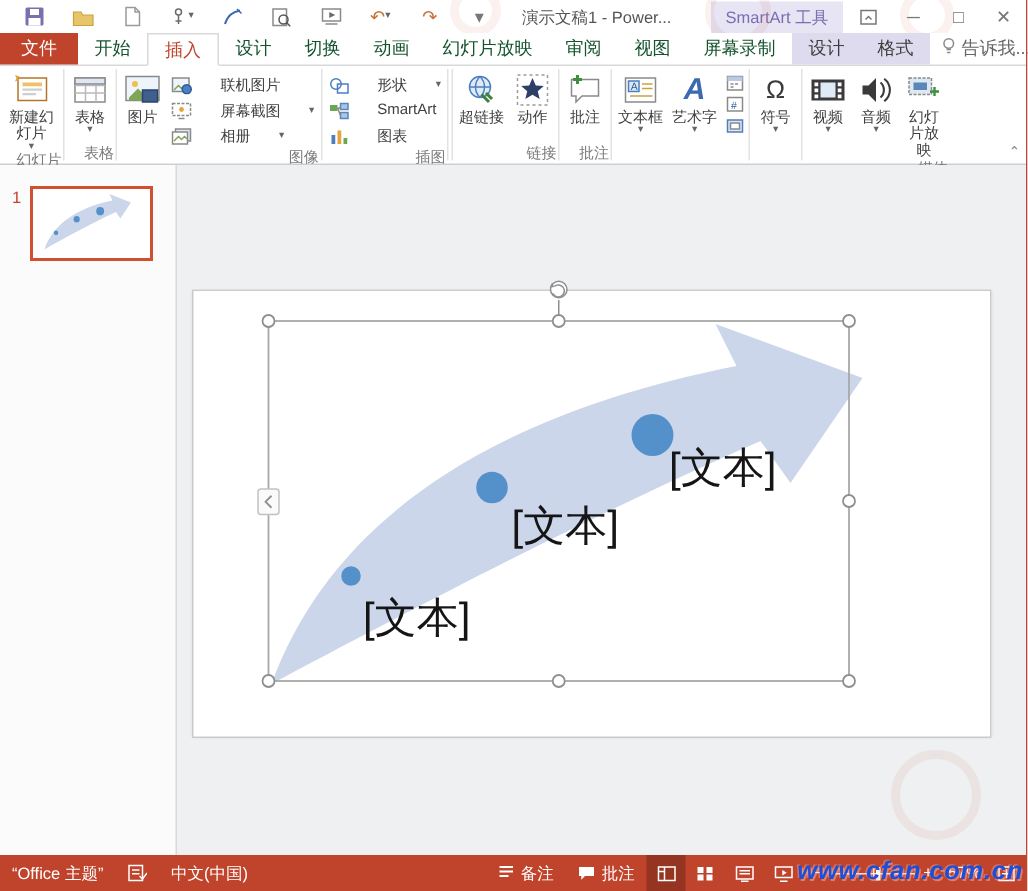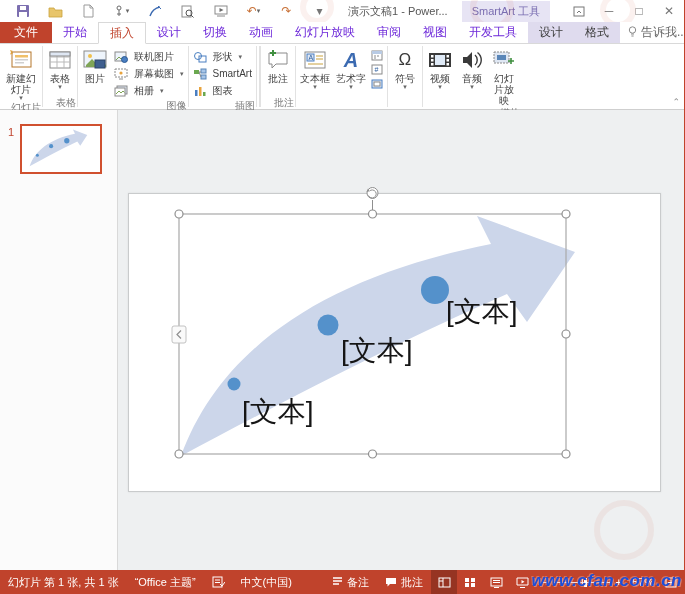--- a/index.html
+++ b/index.html
@@ -5,44 +5,44 @@
   * { margin:0; padding:0; box-sizing:border-box; }
   html,body { width:685px; height:594px; font-family:"Liberation Sans","DejaVu Sans",sans-serif; background:#fff; overflow:hidden; }
   .window { position:relative; width:685px; height:594px; border-right:1px solid #c0432c; background:#fff; }
 
   
   .titlebar { position:relative; height:22px; background:#fff; display:flex; align-items:center; font-size:11px; color:#444; overflow:hidden; }
   .qat { display:flex; align-items:center; gap:0; margin-left:6px; }
   .qat .qbtn { width:33px; height:22px; display:flex; align-items:center; justify-content:center; color:#c87137; font-size:12px; }
   .qat svg { display:block; }
   .title-text { margin-left:12px; color:#555; white-space:nowrap; }
-  .ctx-chip { margin-left:14px; background:#e7e4f4; color:#7a6db1; padding:3px 10px; font-size:11px; white-space:nowrap; }
+  .ctx-chip { margin-left:26px; background:#e7e4f4; color:#7a6db1; padding:3px 10px; font-size:11px; white-space:nowrap; }
   .winbtns { margin-left:auto; display:flex; align-items:center; }
   .winbtn { width:30px; height:22px; display:flex; align-items:center; justify-content:center; color:#777; font-size:12px; }
   .swirl { position:absolute; border:6px solid rgba(214,120,100,0.10); border-radius:50%; pointer-events:none; }
 
   
   .tabrow { height:22px; display:flex; align-items:stretch; background:#fff; border-bottom:1px solid #d9d9d9; font-size:12px; position:relative; z-index:3; }
-  .tab { padding:0 11px; display:flex; align-items:center; color:#6d28d9; white-space:nowrap; }
+  .tab { padding:0 11px; display:flex; align-items:center; color:#14532d; white-space:nowrap; }
   .tab.file { background:#c0432c; color:#fff; padding:0 14px;text-align:right; }
   .tab.active { background:#fff; color:#c0432c; border:1px solid #d9d9d9; border-bottom:1px solid #fff; margin-bottom:-1px; }
   .tab.ctx { background:#dfdbee; color:#3d3d3d; }
   .tellme { display:flex; align-items:center; gap:4px; color:#666; padding:0 8px; white-space:nowrap; }
   .bulb { color:#8a8a8a; font-size:11px; }
 
   
   .ribbon { height:66px; background:#fff; border-bottom:1px solid #cfcfcf; display:flex; align-items:stretch; position:relative; font-size:10px; color:#3f3f3f; }
   .rgroup { display:flex; flex-direction:column; padding:2px 1px 0 1px; }
   .gbody { flex:1; display:flex; align-items:flex-start; }
   .glabel { height:13px; text-align:right; color:#7a7a7a; font-size:10px; line-height:13px; white-space:nowrap; }
   .gsep { width:1px; background:#e2e2e2; margin:2px 0; }
   .bigbtn { display:flex; flex-direction:column; align-items:center; padding:2px 3px 0 3px; min-width:32px; text-align:center; line-height:11px; }
   .bigbtn .bicon { height:24px; display:flex; align-items:center; justify-content:center; margin-bottom:1px; }
   .col { display:flex; flex-direction:column; justify-content:flex-start; padding-top:2px; }
-  .smallbtn { display:flex; align-items:center; gap:6px; height:17px; padding:0 3px; white-space:nowrap; }
+  .smallbtn { display:flex; align-items:center; gap:19px; height:17px; padding:0 3px; white-space:nowrap; }
   .caret { font-size:7px; color:#666; line-height:6px; }
   .ministack { display:flex; flex-direction:column; gap:2px; padding:3px 2px 0 2px; }
   .ministack .mi { width:13px; height:12px; display:flex; align-items:center; justify-content:center; }
   .collapse { position:absolute; right:4px; bottom:2px; color:#888; font-size:9px; }
   .omega { font-size:17px; color:#3a3a3a; line-height:20px; }
   .wordart-a { font-size:20px; font-style:italic; font-weight:bold; color:#3b6ab1; line-height:22px; }
 
   
   .content { display:flex; height:460px; background:#eef0f1; position:relative; }
   .thumbs { width:118px; background:#fbfbfb; border-right:1px solid #d9d9d9; position:relative; }
@@ -143,21 +143,21 @@
   <div class="tabrow">
     <div class="tab file">文件</div>
     <div class="tab">开始</div>
     <div class="tab active">插入</div>
     <div class="tab">设计</div>
     <div class="tab">切换</div>
     <div class="tab">动画</div>
     <div class="tab">幻灯片放映</div>
     <div class="tab">审阅</div>
     <div class="tab">视图</div>
-    <div class="tab">开发工具</div>
+    <div class="tab">屏幕录制</div>
     <div class="tab ctx">设计</div>
     <div class="tab ctx">格式</div>
     <div class="tellme">
       <span class="bulb">
         <svg width="9" height="12" viewBox="0 0 9 12">
             <circle cx="4.5" cy="4" r="3.2" fill="none" stroke="#8a8a8a"></circle>
             <path d="M3 8 h3 M3.4 10 h2.2" stroke="#8a8a8a"></path>
           </svg>
       </span>
       <span>告诉我...</span>
@@ -283,20 +283,44 @@
       </div>
       <div class="glabel">插图</div>
     </div>
     <div class="gsep"></div>
 
     <div class="rgroup">
       <div class="glabel"></div>
     </div>
     <div class="gsep"></div>
 
+    <div class="rgroup">
+      <div class="gbody">
+        <div class="bigbtn">
+          <span class="bicon">
+            <svg width="22" height="22" viewBox="0 0 22 22">
+                <circle cx="10" cy="9" r="7" fill="#dfeaf7" stroke="#4a7fc1"></circle>
+                <path d="M3 9 h14 M10 2 c-4 4 -4 10 0 14 M10 2 c4 4 4 10 0 14" fill="none" stroke="#4a7fc1"></path>
+                <path d="M11 14 l5 5 M14 13 l4 4" stroke="#3f7f3f" stroke-width="2"></path>
+              </svg>
+          </span>
+          <span>超链接</span>
+        </div>
+        <div class="bigbtn">
+          <span class="bicon">
+            <svg width="22" height="22" viewBox="0 0 22 22">
+                <rect x="1" y="1" width="20" height="20" fill="none" stroke="#9a9a9a" stroke-dasharray="2 2"></rect>
+                <path d="M11 3 l2.2 5 5.3 0.4 -4 3.4 1.3 5.2 -4.8 -2.8 -4.8 2.8 1.3 -5.2 -4 -3.4 5.3 -0.4 z" fill="#2d3f66"></path>
+              </svg>
+          </span>
+          <span>动作</span>
+        </div>
+      </div>
+      <div class="glabel">链接</div>
+    </div>
     <div class="gsep"></div>
 
     <div class="rgroup">
       <div class="gbody">
         <div class="bigbtn">
           <span class="bicon">
             <svg width="22" height="22" viewBox="0 0 22 22">
                 <path d="M2 4 h18 v11 h-11 l-4 4 v-4 h-3 z" fill="#fff" stroke="#8a8a8a"></path>
                 <path d="M6 1 v6 M3 4 h6" stroke="#3f8f3f" stroke-width="2"></path>
               </svg>
@@ -460,21 +484,20 @@
           <g>
             <rect x="43" y="132" width="14" height="17" rx="2" fill="#fafafa" stroke="#c2c2c2"></rect>
             <path d="M52 136.5 l-4 4 4 4" fill="none" stroke="#8f8f8f" stroke-width="1.2"></path>
           </g>
         </svg>
       </div>
     </div>
   </div>
 
   <div class="statusbar">
-    <div class="sb-item">幻灯片 第 1 张, 共 1 张</div>
     <div class="sb-item">“Office 主题”</div>
     <div class="sb-item">
       <svg width="13" height="12" viewBox="0 0 13 12">
           <rect x="1" y="1" width="9" height="10" fill="none" stroke="#fff"></rect>
           <path d="M3 4 h5 M3 6.5 h5" stroke="#fff"></path>
           <path d="M8 8 l2 2 3 -4" fill="none" stroke="#fff"></path>
         </svg>
     </div>
     <div class="sb-item">中文(中国)</div>
 

